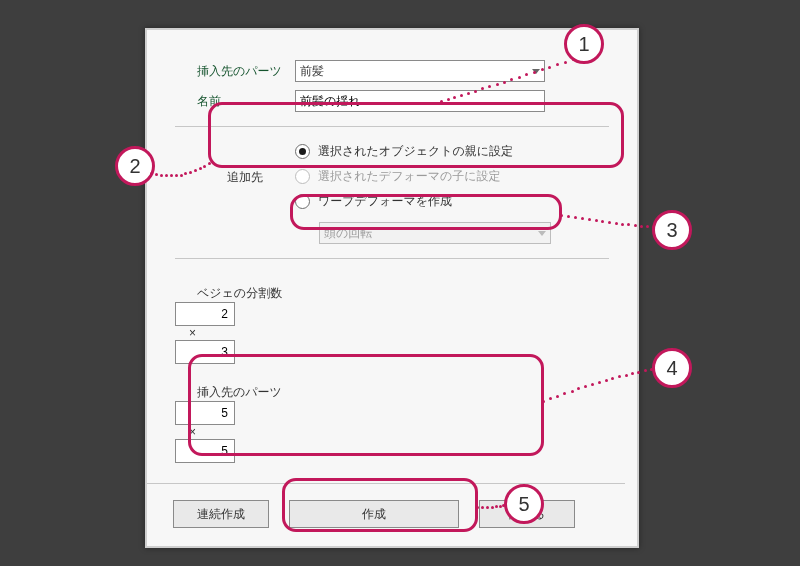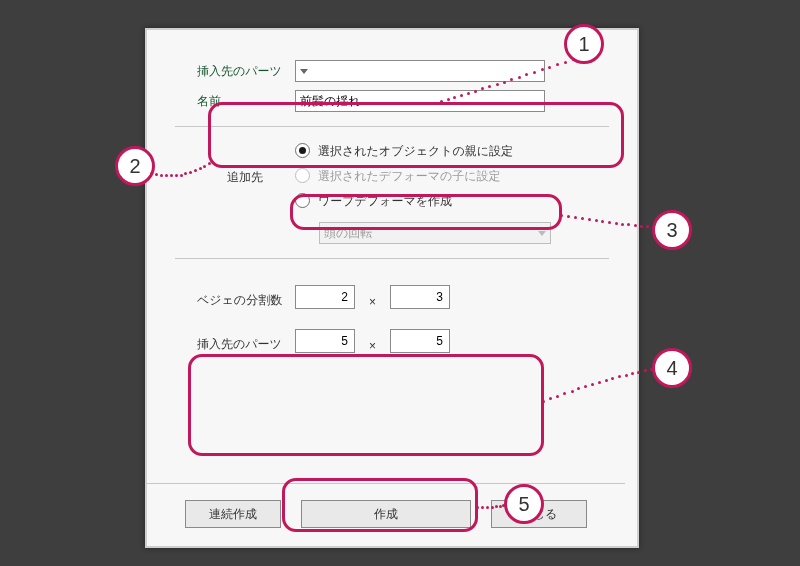--- a/index.html
+++ b/index.html
@@ -83,20 +83,21 @@
     border:0;
     border-top:1px solid #c7c7c7;
     margin:14px 0 12px 0;
   }
   
   .radio-group{
     margin-left:120px;
   }
   .radio-row{
     display:flex;
+    align-items:center;
     padding:4px 0;
   }
   .radio{
     width:13px;height:13px;
     border:1px solid #6e6e6e;
     border-radius:50%;
     margin-right:8px;
     position:relative;
     background:#fff;
     flex:0 0 auto;
@@ -117,22 +118,23 @@
     margin-top:30px;
   }
   .dest-block{ position:relative; }
   .dest-select{
     margin:8px 0 0 144px;
   }
   
   .grid-block{padding:4px 0;}
   .grid-row{
     display:flex;
-    align-items:flex-end;
+    align-items:flex-start;
     padding:10px 0;
+    flex-direction:column;
   }
   .grid-row .glabel{
     width:120px;
     padding-left:22px;
     box-sizing:border-box;
   }
   .numin{
     width:60px;height:24px;
     border:1px solid #8a8a8a;
     background:#fff;
@@ -140,21 +142,21 @@
     padding:2px 6px;
     box-sizing:border-box;
     font:inherit;
   }
   .times{padding:0 14px;}
   
   .buttonbar{
     position:absolute;
     bottom:18px;left:0;right:12px;
     border-top:1px solid #c7c7c7;
-    padding:16px 26px 0 38px;
+    padding:16px 26px 0 26px;
     display:flex;
     gap:20px;
   }
   .btn{
     height:28px;
     border:1px solid #8a8a8a;
     background:#e9e9e9;
     font:inherit;
     box-sizing:border-box;
     display:flex;
@@ -206,20 +208,21 @@
 </head>
 <body>
 
 <div class="dialog">
 
   <div class="body">
 
     <div class="row">
       <span class="label">挿入先のパーツ</span>
       <div class="select">
+        <span class="sel-val">前髪</span>
         <span class="chev"></span>
       </div>
     </div>
 
     <div class="row">
       <span class="label">名前</span>
       <input class="textin" value="前髪の揺れ" style="">
     </div>
 
     <hr class="hr">

